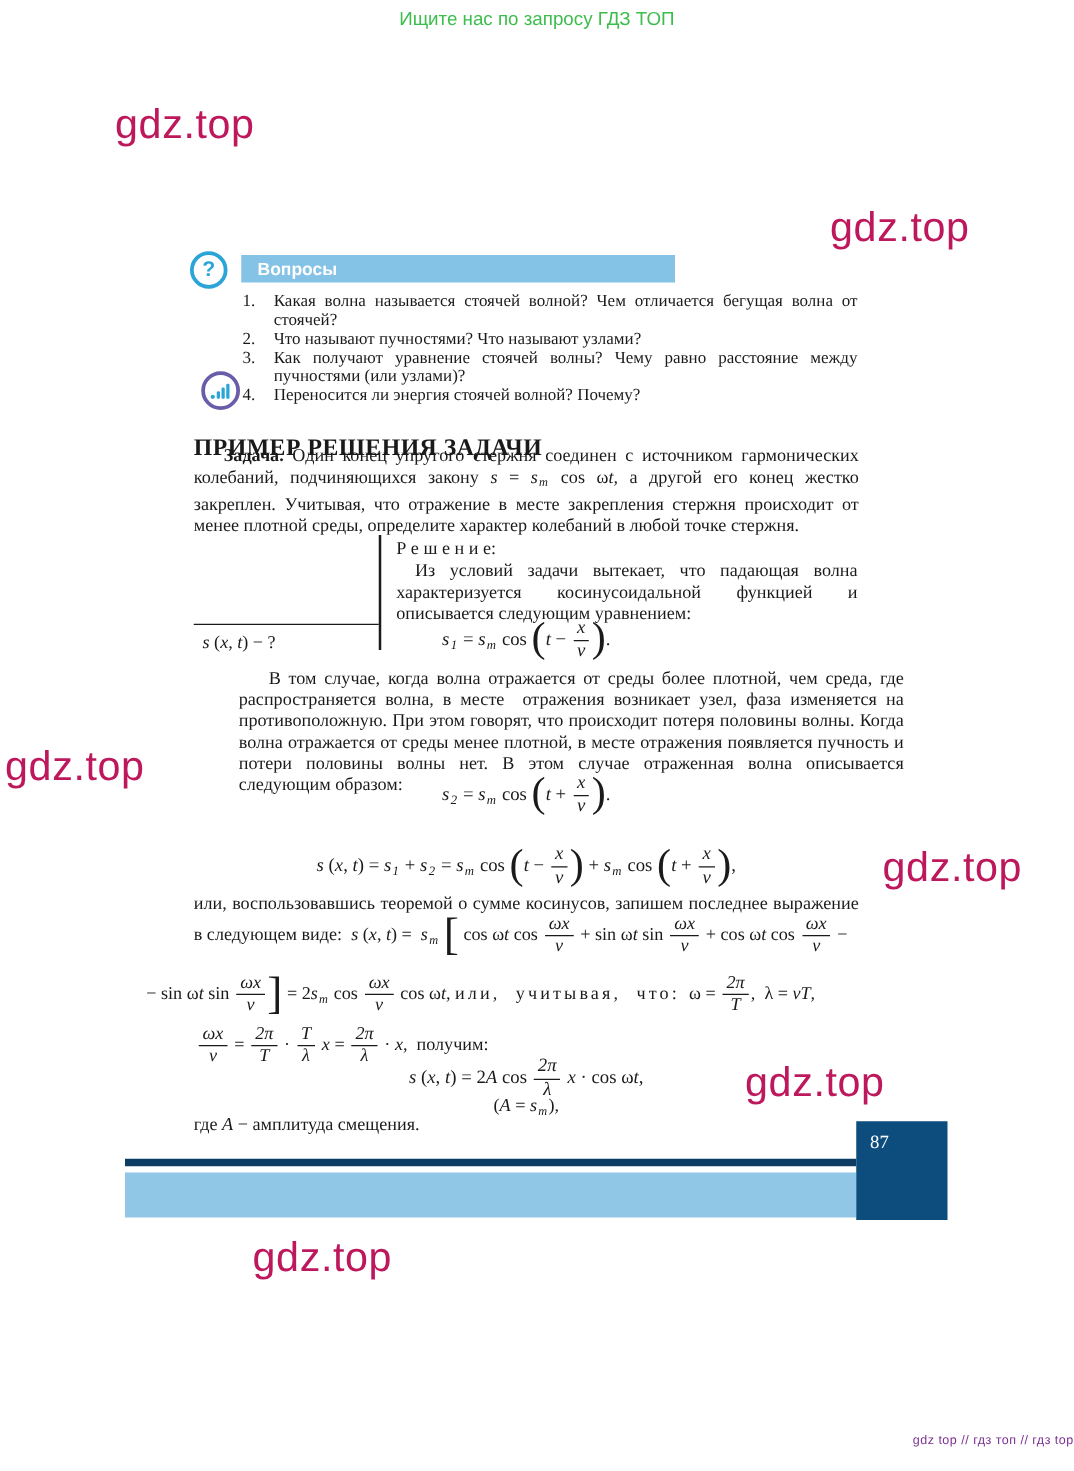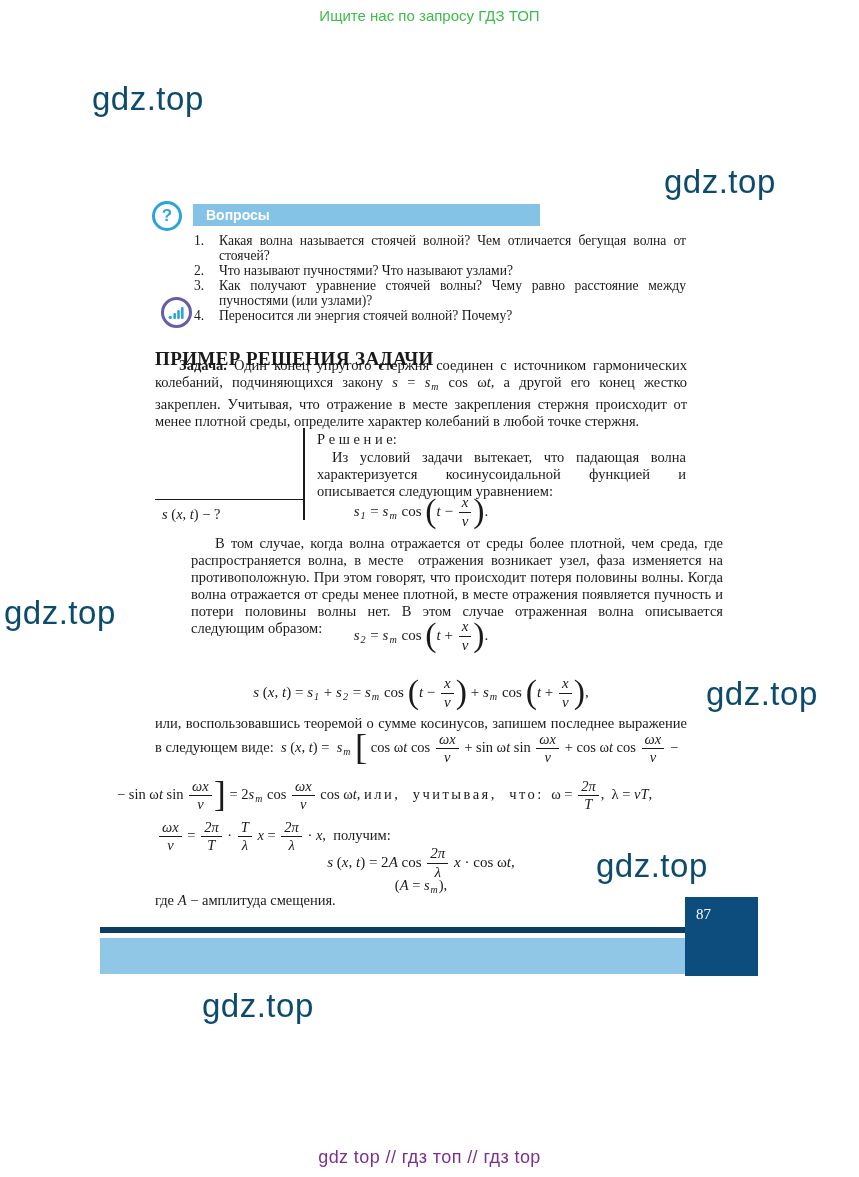--- a/index.html
+++ b/index.html
@@ -4,21 +4,21 @@
 <style>
   html,body{margin:0;padding:0;background:#ffffff;}
   .page{position:relative;width:859px;height:1177px;background:#fff;overflow:hidden;
         font-family:"Liberation Serif","DejaVu Serif",serif;color:#1a1a1a;}
 
   .top-banner{position:absolute;left:0;right:0;top:7px;text-align:center;
         font-family:"Liberation Sans","DejaVu Sans",sans-serif;font-size:15px;font-weight:400;
         color:var(--banner-green);}
 
   .wm{position:absolute;font-family:"Liberation Sans","DejaVu Sans",sans-serif;
-        font-size:33px;font-weight:400;color:#0c4a6e;letter-spacing:.5px;}
+        font-size:33px;font-weight:400;color:#be185d;letter-spacing:.5px;}
   .wm1{left:92px;top:80px;} .wm2{left:664px;top:163px;} .wm3{left:4px;top:594px;}
   .wm4{left:706px;top:675px;} .wm5{left:596px;top:847px;} .wm6{left:202px;top:987px;}
 
   .q-icon{position:absolute;left:152px;top:201px;width:24px;height:24px;border:3px solid var(--icon-teal);
         border-radius:50%;background:#fff;display:flex;align-items:center;justify-content:center;
         font-family:"Liberation Sans",sans-serif;font-size:17px;font-weight:bold;color:var(--icon-teal);}
   .stats-icon{position:absolute;left:161px;top:297px;width:25px;height:25px;border:3px solid var(--icon-purple);
         border-radius:50%;background:#fff;display:flex;align-items:center;justify-content:center;}
 
   .q-bar{position:absolute;left:193px;top:204px;width:334px;height:22px;background:var(--header-blue);
@@ -64,22 +64,22 @@
   .frac .num{display:block;border-bottom:1px solid #1a1a1a;padding:0 3px 1px;}
   .frac .den{display:block;padding-top:1px;}
   .bp{font-size:225%;vertical-align:middle;line-height:0;font-weight:400;position:relative;top:-1px;}
   .bb{font-size:250%;vertical-align:middle;line-height:0;font-weight:300;position:relative;top:-2px;}
 
   .bar-thin{position:absolute;left:100px;top:927px;width:585px;height:6px;background:var(--bar-navy);}
   .bar-light{position:absolute;left:100px;top:938px;width:585px;height:36px;background:var(--bar-light);}
   .page-box{position:absolute;left:685px;top:897px;width:73px;height:79px;background:var(--page-navy);
         color:#fff;font-size:15px;box-sizing:border-box;padding:9px 0 0 11px;}
 
-  .footer{position:absolute;left:0;right:0;top:1147px;text-align:center;
-        font-family:"Liberation Sans","DejaVu Sans",sans-serif;font-size:18px;font-weight:500;
+  .footer{position:absolute;left:0;right:0;top:1147px;text-align:right;
+        font-family:"Liberation Sans","DejaVu Sans",sans-serif;font-size:10px;font-weight:500;
         color:var(--footer-purple);letter-spacing:.4px;}
 </style>
 </head>
 <body>
 
 <div class="page">
 
   <div class="top-banner">Ищите нас по запросу ГДЗ ТОП</div>
 
   <span class="wm wm1">gdz.top</span>

